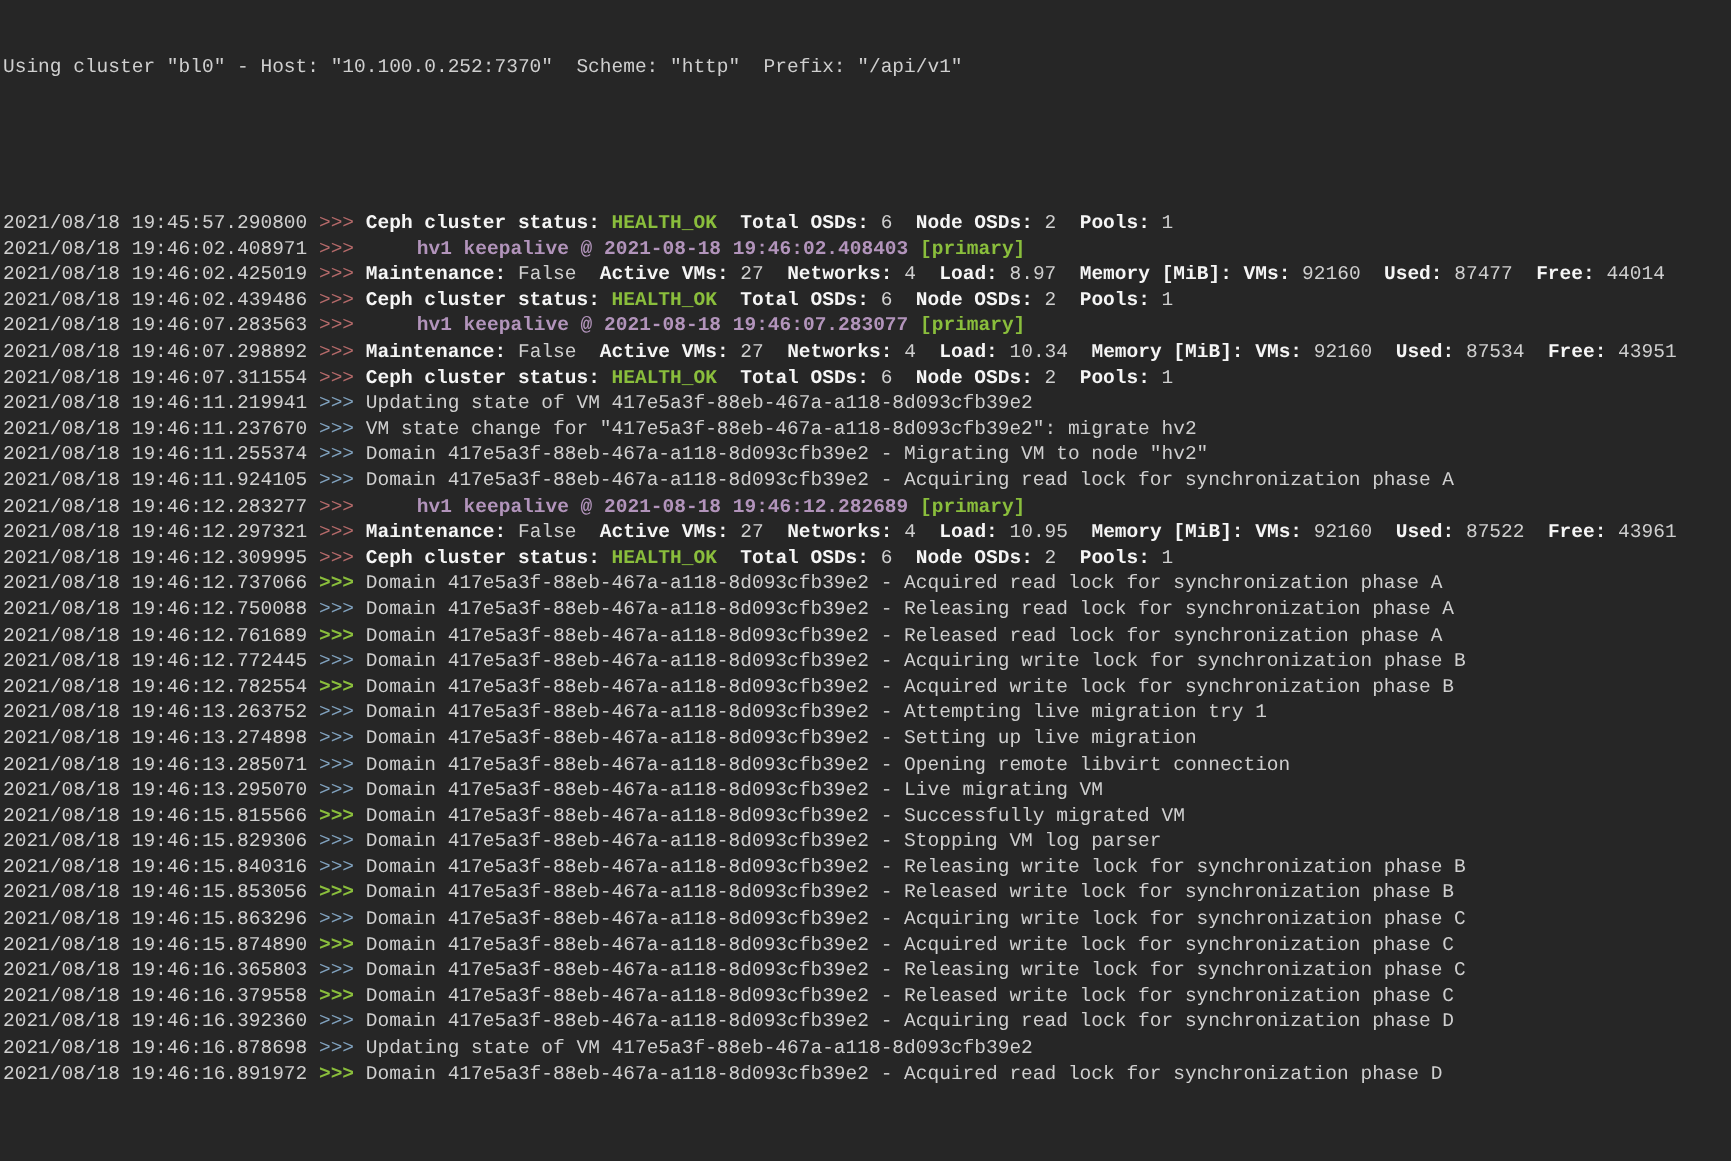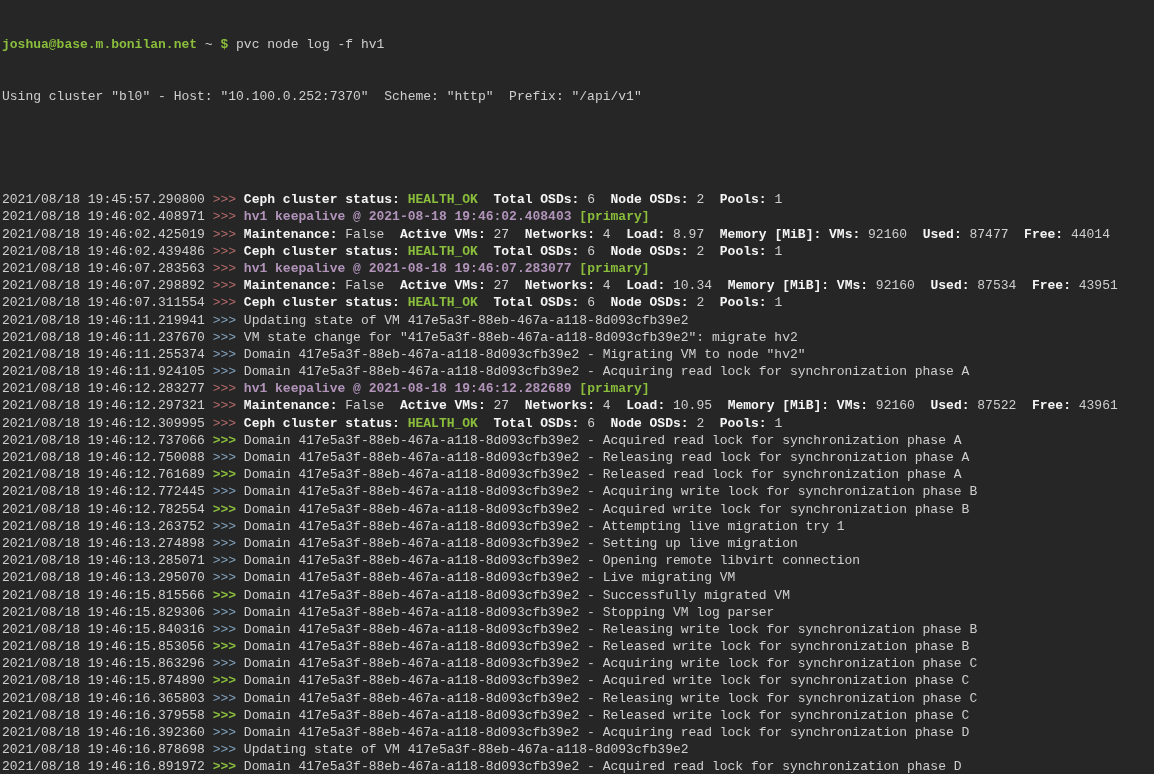--- a/index.html
+++ b/index.html
@@ -17,28 +17,27 @@
     line-height: 17.2px;
     white-space: pre;
     overflow: hidden;
     padding: 2px 0 0 2px;
   }
   .line { height: 17.2px; }
   .n  { color: var(--fg); }
   .ts { color: var(--fg); }
   .b  { color: var(--boldfg); font-weight: bold; text-align: right; }
   .gb { color: var(--green); font-weight: bold; }
-  .pb { color: var(--purple); font-weight: bold; }
+  .pb { color: var(--purple); font-weight: bold; margin-left: 34px; }
   .mred   { color: var(--red); }
   .mblue  { color: var(--blue); }
   .mgreen { color: var(--green); font-weight: bold; }
 </style>
 </head>
 <body>
 
 <div class="terminal">
-  <div class="line"><span class="gb">joshua@base.m.bonilan.net</span><span class="n"> ~ </span><span class="gb">$ </span><span class="n">pvc node log -f hv1</span></div>
   <div class="line"><span class="n">Using cluster "bl0" - Host: "10.100.0.252:7370"  Scheme: "http"  Prefix: "/api/v1"</span></div>
   <div class="line"></div>
   <div id="log"><div class="line"><span class="ts">2021/08/18 19:45:57.290800 </span><span class="mred">&gt;&gt;&gt; </span><span class="b">Ceph cluster status: </span><span class="gb">HEALTH_OK</span><span class="n">  </span><span class="b">Total OSDs:</span><span class="n"> 6  </span><span class="b">Node OSDs:</span><span class="n"> 2  </span><span class="b">Pools:</span><span class="n"> 1</span></div><div class="line"><span class="ts">2021/08/18 19:46:02.408971 </span><span class="mred">&gt;&gt;&gt; </span><span class="pb">hv1 keepalive @ 2021-08-18 19:46:02.408403 </span><span class="gb">[primary]</span></div><div class="line"><span class="ts">2021/08/18 19:46:02.425019 </span><span class="mred">&gt;&gt;&gt; </span><span class="b">Maintenance:</span><span class="n"> False  </span><span class="b">Active VMs:</span><span class="n"> 27  </span><span class="b">Networks:</span><span class="n"> 4  </span><span class="b">Load:</span><span class="n"> 8.97  </span><span class="b">Memory [MiB]: </span><span class="b">VMs:</span><span class="n"> 92160  </span><span class="b">Used:</span><span class="n"> 87477  </span><span class="b">Free:</span><span class="n"> 44014</span></div><div class="line"><span class="ts">2021/08/18 19:46:02.439486 </span><span class="mred">&gt;&gt;&gt; </span><span class="b">Ceph cluster status: </span><span class="gb">HEALTH_OK</span><span class="n">  </span><span class="b">Total OSDs:</span><span class="n"> 6  </span><span class="b">Node OSDs:</span><span class="n"> 2  </span><span class="b">Pools:</span><span class="n"> 1</span></div><div class="line"><span class="ts">2021/08/18 19:46:07.283563 </span><span class="mred">&gt;&gt;&gt; </span><span class="pb">hv1 keepalive @ 2021-08-18 19:46:07.283077 </span><span class="gb">[primary]</span></div><div class="line"><span class="ts">2021/08/18 19:46:07.298892 </span><span class="mred">&gt;&gt;&gt; </span><span class="b">Maintenance:</span><span class="n"> False  </span><span class="b">Active VMs:</span><span class="n"> 27  </span><span class="b">Networks:</span><span class="n"> 4  </span><span class="b">Load:</span><span class="n"> 10.34  </span><span class="b">Memory [MiB]: </span><span class="b">VMs:</span><span class="n"> 92160  </span><span class="b">Used:</span><span class="n"> 87534  </span><span class="b">Free:</span><span class="n"> 43951</span></div><div class="line"><span class="ts">2021/08/18 19:46:07.311554 </span><span class="mred">&gt;&gt;&gt; </span><span class="b">Ceph cluster status: </span><span class="gb">HEALTH_OK</span><span class="n">  </span><span class="b">Total OSDs:</span><span class="n"> 6  </span><span class="b">Node OSDs:</span><span class="n"> 2  </span><span class="b">Pools:</span><span class="n"> 1</span></div><div class="line"><span class="ts">2021/08/18 19:46:11.219941 </span><span class="mblue">&gt;&gt;&gt; </span><span class="n">Updating state of VM 417e5a3f-88eb-467a-a118-8d093cfb39e2</span></div><div class="line"><span class="ts">2021/08/18 19:46:11.237670 </span><span class="mblue">&gt;&gt;&gt; </span><span class="n">VM state change for "417e5a3f-88eb-467a-a118-8d093cfb39e2": migrate hv2</span></div><div class="line"><span class="ts">2021/08/18 19:46:11.255374 </span><span class="mblue">&gt;&gt;&gt; </span><span class="n">Domain 417e5a3f-88eb-467a-a118-8d093cfb39e2 - Migrating VM to node "hv2"</span></div><div class="line"><span class="ts">2021/08/18 19:46:11.924105 </span><span class="mblue">&gt;&gt;&gt; </span><span class="n">Domain 417e5a3f-88eb-467a-a118-8d093cfb39e2 - Acquiring read lock for synchronization phase A</span></div><div class="line"><span class="ts">2021/08/18 19:46:12.283277 </span><span class="mred">&gt;&gt;&gt; </span><span class="pb">hv1 keepalive @ 2021-08-18 19:46:12.282689 </span><span class="gb">[primary]</span></div><div class="line"><span class="ts">2021/08/18 19:46:12.297321 </span><span class="mred">&gt;&gt;&gt; </span><span class="b">Maintenance:</span><span class="n"> False  </span><span class="b">Active VMs:</span><span class="n"> 27  </span><span class="b">Networks:</span><span class="n"> 4  </span><span class="b">Load:</span><span class="n"> 10.95  </span><span class="b">Memory [MiB]: </span><span class="b">VMs:</span><span class="n"> 92160  </span><span class="b">Used:</span><span class="n"> 87522  </span><span class="b">Free:</span><span class="n"> 43961</span></div><div class="line"><span class="ts">2021/08/18 19:46:12.309995 </span><span class="mred">&gt;&gt;&gt; </span><span class="b">Ceph cluster status: </span><span class="gb">HEALTH_OK</span><span class="n">  </span><span class="b">Total OSDs:</span><span class="n"> 6  </span><span class="b">Node OSDs:</span><span class="n"> 2  </span><span class="b">Pools:</span><span class="n"> 1</span></div><div class="line"><span class="ts">2021/08/18 19:46:12.737066 </span><span class="mgreen">&gt;&gt;&gt; </span><span class="n">Domain 417e5a3f-88eb-467a-a118-8d093cfb39e2 - Acquired read lock for synchronization phase A</span></div><div class="line"><span class="ts">2021/08/18 19:46:12.750088 </span><span class="mblue">&gt;&gt;&gt; </span><span class="n">Domain 417e5a3f-88eb-467a-a118-8d093cfb39e2 - Releasing read lock for synchronization phase A</span></div><div class="line"><span class="ts">2021/08/18 19:46:12.761689 </span><span class="mgreen">&gt;&gt;&gt; </span><span class="n">Domain 417e5a3f-88eb-467a-a118-8d093cfb39e2 - Released read lock for synchronization phase A</span></div><div class="line"><span class="ts">2021/08/18 19:46:12.772445 </span><span class="mblue">&gt;&gt;&gt; </span><span class="n">Domain 417e5a3f-88eb-467a-a118-8d093cfb39e2 - Acquiring write lock for synchronization phase B</span></div><div class="line"><span class="ts">2021/08/18 19:46:12.782554 </span><span class="mgreen">&gt;&gt;&gt; </span><span class="n">Domain 417e5a3f-88eb-467a-a118-8d093cfb39e2 - Acquired write lock for synchronization phase B</span></div><div class="line"><span class="ts">2021/08/18 19:46:13.263752 </span><span class="mblue">&gt;&gt;&gt; </span><span class="n">Domain 417e5a3f-88eb-467a-a118-8d093cfb39e2 - Attempting live migration try 1</span></div><div class="line"><span class="ts">2021/08/18 19:46:13.274898 </span><span class="mblue">&gt;&gt;&gt; </span><span class="n">Domain 417e5a3f-88eb-467a-a118-8d093cfb39e2 - Setting up live migration</span></div><div class="line"><span class="ts">2021/08/18 19:46:13.285071 </span><span class="mblue">&gt;&gt;&gt; </span><span class="n">Domain 417e5a3f-88eb-467a-a118-8d093cfb39e2 - Opening remote libvirt connection</span></div><div class="line"><span class="ts">2021/08/18 19:46:13.295070 </span><span class="mblue">&gt;&gt;&gt; </span><span class="n">Domain 417e5a3f-88eb-467a-a118-8d093cfb39e2 - Live migrating VM</span></div><div class="line"><span class="ts">2021/08/18 19:46:15.815566 </span><span class="mgreen">&gt;&gt;&gt; </span><span class="n">Domain 417e5a3f-88eb-467a-a118-8d093cfb39e2 - Successfully migrated VM</span></div><div class="line"><span class="ts">2021/08/18 19:46:15.829306 </span><span class="mblue">&gt;&gt;&gt; </span><span class="n">Domain 417e5a3f-88eb-467a-a118-8d093cfb39e2 - Stopping VM log parser</span></div><div class="line"><span class="ts">2021/08/18 19:46:15.840316 </span><span class="mblue">&gt;&gt;&gt; </span><span class="n">Domain 417e5a3f-88eb-467a-a118-8d093cfb39e2 - Releasing write lock for synchronization phase B</span></div><div class="line"><span class="ts">2021/08/18 19:46:15.853056 </span><span class="mgreen">&gt;&gt;&gt; </span><span class="n">Domain 417e5a3f-88eb-467a-a118-8d093cfb39e2 - Released write lock for synchronization phase B</span></div><div class="line"><span class="ts">2021/08/18 19:46:15.863296 </span><span class="mblue">&gt;&gt;&gt; </span><span class="n">Domain 417e5a3f-88eb-467a-a118-8d093cfb39e2 - Acquiring write lock for synchronization phase C</span></div><div class="line"><span class="ts">2021/08/18 19:46:15.874890 </span><span class="mgreen">&gt;&gt;&gt; </span><span class="n">Domain 417e5a3f-88eb-467a-a118-8d093cfb39e2 - Acquired write lock for synchronization phase C</span></div><div class="line"><span class="ts">2021/08/18 19:46:16.365803 </span><span class="mblue">&gt;&gt;&gt; </span><span class="n">Domain 417e5a3f-88eb-467a-a118-8d093cfb39e2 - Releasing write lock for synchronization phase C</span></div><div class="line"><span class="ts">2021/08/18 19:46:16.379558 </span><span class="mgreen">&gt;&gt;&gt; </span><span class="n">Domain 417e5a3f-88eb-467a-a118-8d093cfb39e2 - Released write lock for synchronization phase C</span></div><div class="line"><span class="ts">2021/08/18 19:46:16.392360 </span><span class="mblue">&gt;&gt;&gt; </span><span class="n">Domain 417e5a3f-88eb-467a-a118-8d093cfb39e2 - Acquiring read lock for synchronization phase D</span></div><div class="line"><span class="ts">2021/08/18 19:46:16.878698 </span><span class="mblue">&gt;&gt;&gt; </span><span class="n">Updating state of VM 417e5a3f-88eb-467a-a118-8d093cfb39e2</span></div><div class="line"><span class="ts">2021/08/18 19:46:16.891972 </span><span class="mgreen">&gt;&gt;&gt; </span><span class="n">Domain 417e5a3f-88eb-467a-a118-8d093cfb39e2 - Acquired read lock for synchronization phase D</span></div></div>
   
   
 </div>
 
 </body></html>

